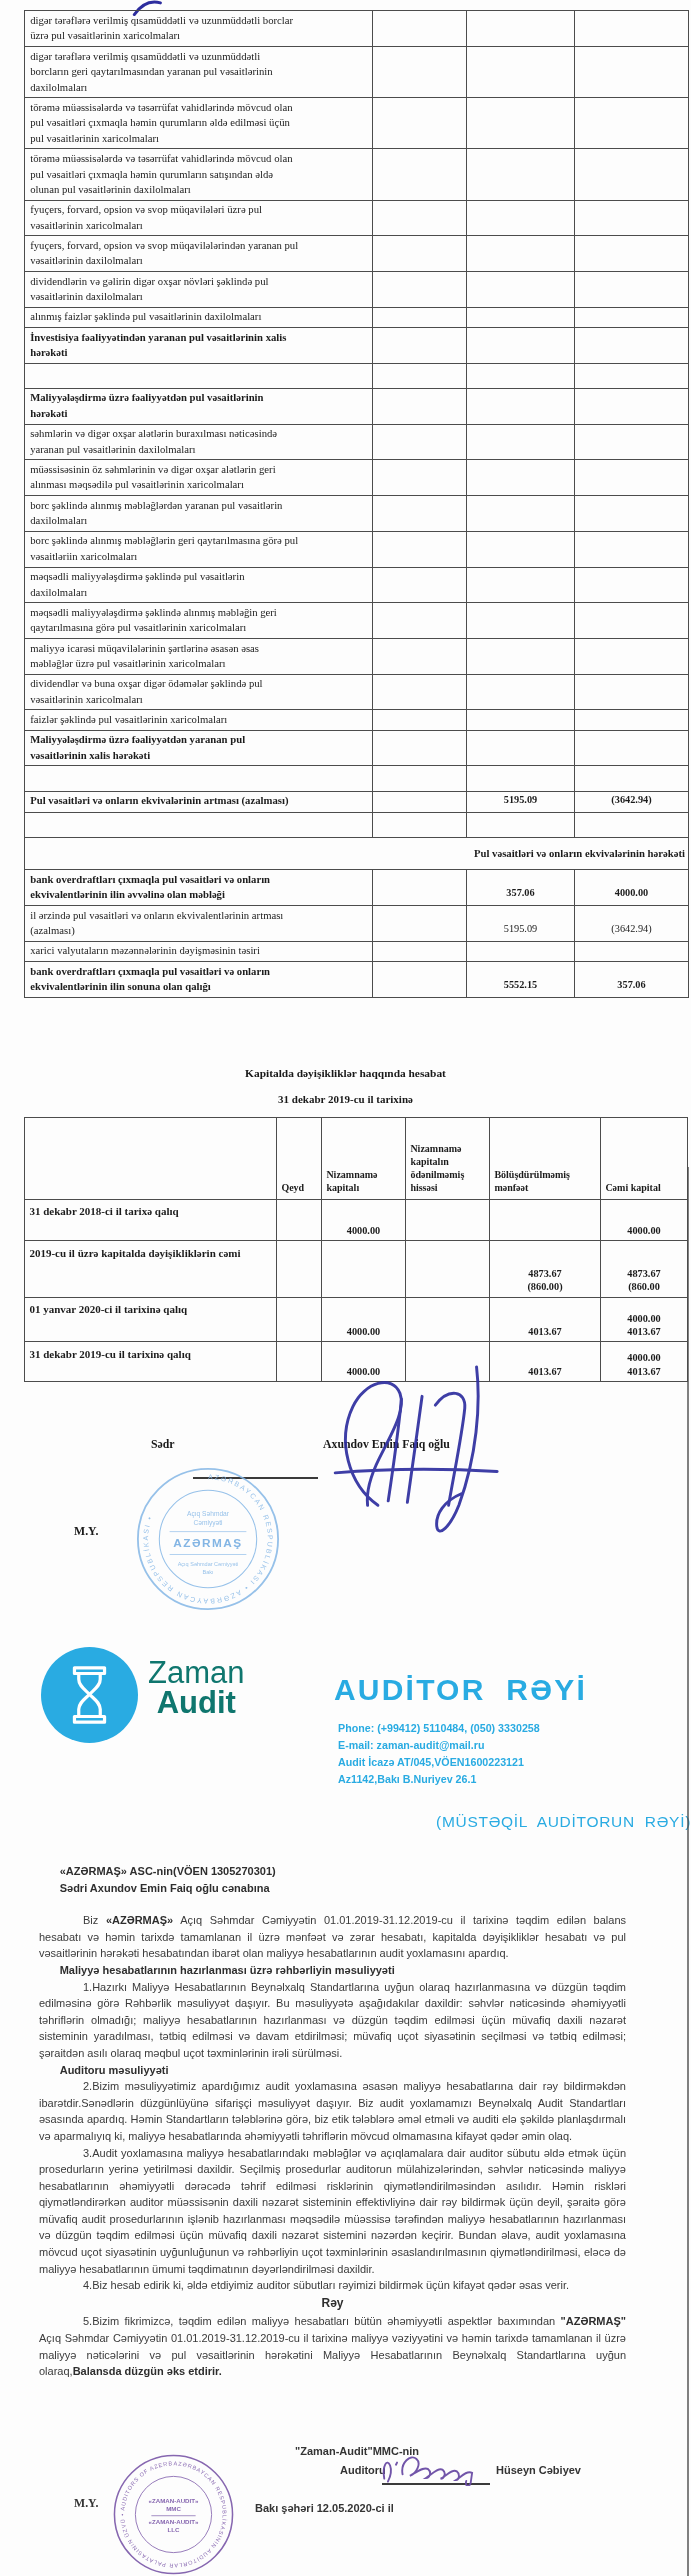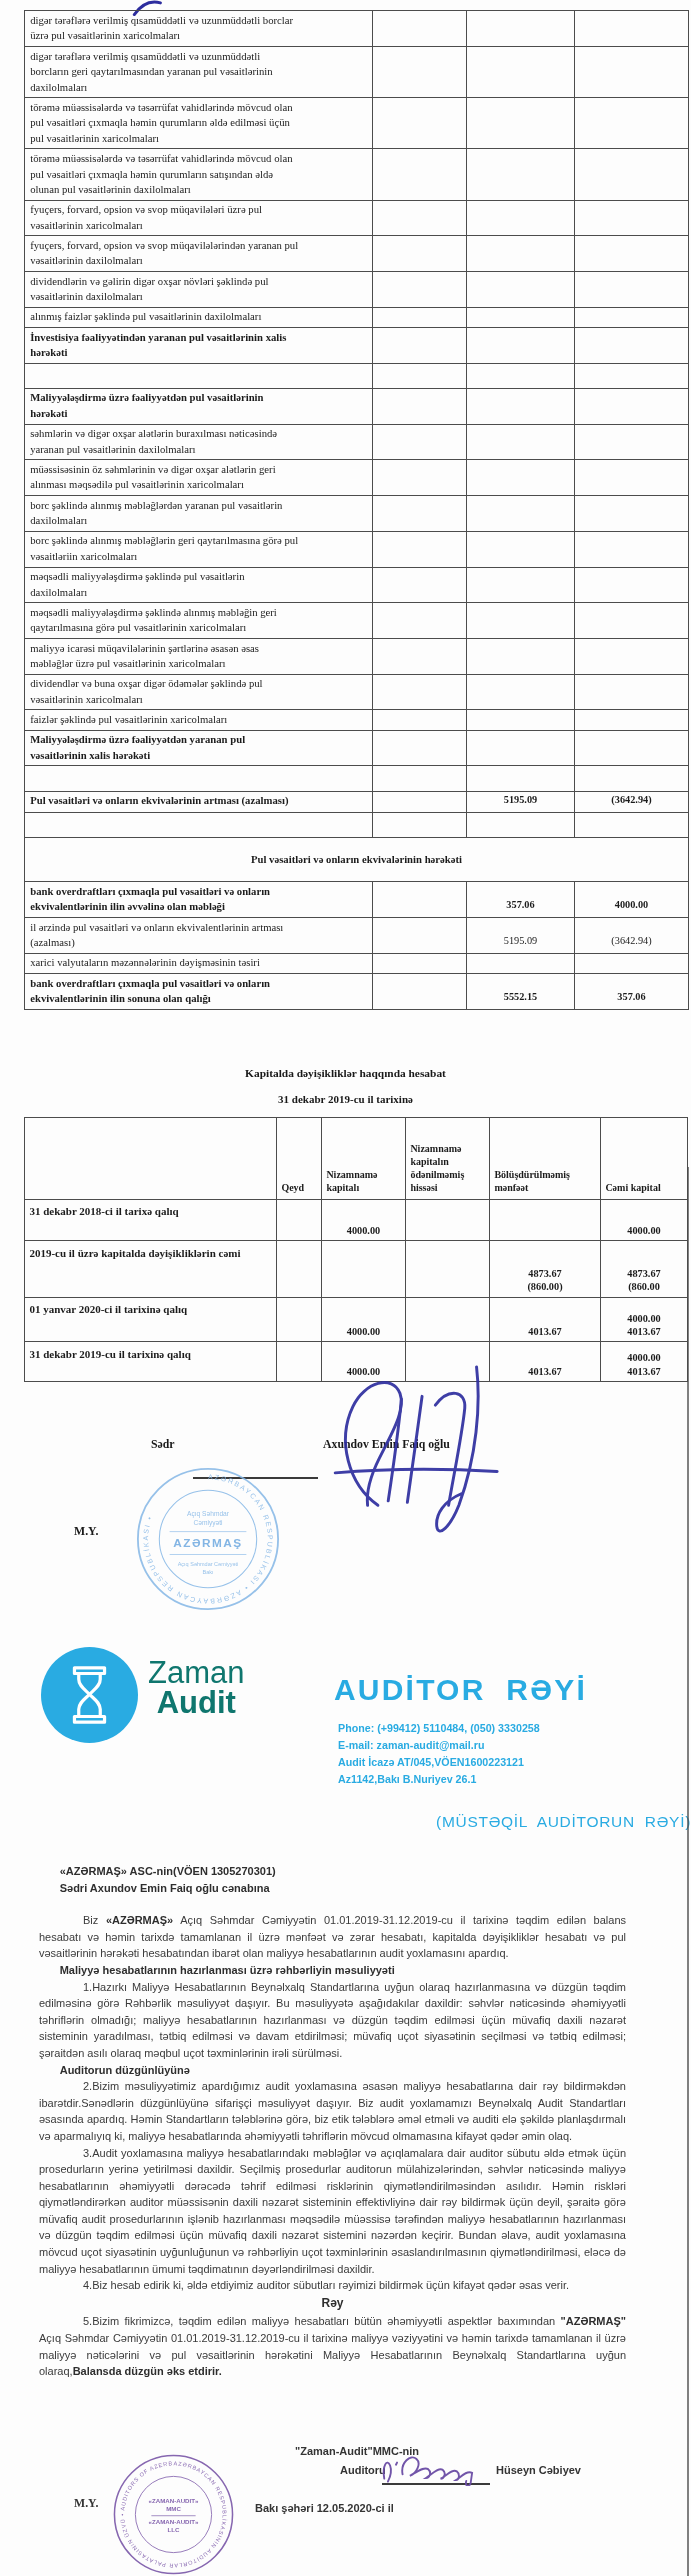--- a/index.html
+++ b/index.html
@@ -10,21 +10,21 @@
   
   table{border-collapse:collapse;table-layout:fixed;}
   .fin-table{border:1.5px solid #3f3f3f;}
   .fin-table td{border:0.7px solid #4c4c4c;vertical-align:top;
                 font-size:10.7px;line-height:1.45;padding:1.5px 3.7px;}
   td.cf-label{padding:1.5px 72px 2.2px 5.2px;}
   td.cf-num{text-align:center;vertical-align:bottom;padding-bottom:3.7px;font-size:10.3px;}
   tr.b td{font-weight:bold;}
   td.vb{font-weight:bold;}
   tr.empty-row td{height:19px;}
-  td.cf-merged{text-align:center;font-weight:bold;padding:14px 3px;}
+  td.cf-merged{text-align:right;font-weight:bold;padding:8px 3px;}
 
   .cap-table td{border:0.7px solid #4c4c4c;font-size:10px;line-height:1.3;padding:2.2px 4.4px;}
   .cap-table td.hdr{vertical-align:bottom;font-weight:bold;padding-bottom:4.4px;}
   .cap-table td.rlabel{font-weight:bold;font-size:11px;vertical-align:top;padding-top:4.4px;}
   .cap-table td.val{font-weight:bold;font-size:10.3px;text-align:center;vertical-align:bottom;
                     white-space:pre-line;padding-bottom:3px;}
 
   
   .stmt-title{width:691px;text-align:center;font-weight:bold;font-size:11.4px;color:#191919;}
 
@@ -372,21 +372,21 @@
 
   <div class="abs subtitle" style="top:1813px">(MÜSTƏQİL  AUDİTORUN  RƏYİ)</div>
 
   <div id="letter" class="abs" style="left:39px;top:1863px">
     <p class="recipient">«AZƏRMAŞ» ASC-nin(VÖEN 1305270301)</p>
     <p class="recipient">Sədri  Axundov Emin Faiq oğlu cənabına</p>
     <div id="letter-paragraphs">
         <p class="ind gap"><span>Biz </span><span class="bseg">«AZƏRMAŞ»</span><span> Açıq Səhmdar  Cəmiyyətin 01.01.2019-31.12.2019-cu il tarixinə təqdim edilən balans hesabatı və həmin tarixdə tamamlanan il üzrə mənfəət və zərar hesabatı, kapitalda dəyişikliklər hesabatı və pul vəsaitlərinin hərəkəti hesabatından ibarət olan maliyyə hesabatlarının audit yoxlamasını apardıq.</span></p>
         <p class="head"><span class="bseg">Maliyyə hesabatlarının hazırlanması üzrə rəhbərliyin məsuliyyəti</span></p>
         <p class="ind"><span>1.Hazırkı  Maliyyə Hesabatlarının Beynəlxalq Standartlarına uyğun olaraq hazırlanmasına və düzgün təqdim edilməsinə görə Rəhbərlik məsuliyyət daşıyır. Bu məsuliyyətə aşağıdakılar daxildir: səhvlər nəticəsində əhəmiyyətli təhriflərin olmadığı; maliyyə hesabatlarının hazırlanması və düzgün təqdim edilməsi üçün müvafiq daxili nəzarət sisteminin yaradılması, tətbiq edilməsi və davam etdirilməsi; müvafiq uçot siyasətinin seçilməsi və tətbiq edilməsi; şəraitdən asılı olaraq məqbul uçot təxminlərinin irəli sürülməsi.</span></p>
-        <p class="head"><span class="bseg">Auditorun düzgünlüyünə</span></p>
+        <p class="head"><span class="bseg">Auditoru məsuliyyəti</span></p>
         <p class="ind"><span>2.Bizim məsuliyyətimiz apardığımız audit yoxlamasına əsasən maliyyə hesabatlarına dair rəy bildirməkdən ibarətdir.Sənədlərin düzgünlüyünə sifarişçi məsuliyyət daşıyır. Biz audit yoxlamamızı Beynəlxalq Audit Standartları əsasında apardıq. Həmin Standartların tələblərinə görə, biz etik tələblərə əməl etməli və auditi elə şəkildə planlaşdırmalı və aparmalıyıq ki, maliyyə hesabatlarında əhəmiyyətli təhriflərin mövcud olmamasına kifayət qədər əmin olaq.</span></p>
         <p class="ind"><span>3.Audit yoxlamasına maliyyə hesabatlarındakı məbləğlər və açıqlamalara dair auditor sübutu əldə etmək üçün prosedurların yerinə yetirilməsi daxildir. Seçilmiş prosedurlar auditorun mülahizələrindən, səhvlər nəticəsində maliyyə hesabatlarının əhəmiyyətli dərəcədə təhrif edilməsi risklərinin qiymətləndirilməsindən asılıdır. Həmin riskləri qiymətləndirərkən auditor müəssisənin daxili nəzarət sisteminin effektivliyinə dair rəy bildirmək üçün deyil, şəraitə görə müvafiq audit prosedurlarının işlənib hazırlanması məqsədilə müəssisə tərəfindən maliyyə hesabatlarının hazırlanması və düzgün təqdim edilməsi üçün müvafiq daxili nəzarət sistemini nəzərdən keçirir. Bundan əlavə, audit yoxlamasına mövcud uçot siyasətinin uyğunluğunun və rəhbərliyin uçot təxminlərinin əsaslandırılmasının qiymətləndirilməsi, eləcə də maliyyə hesabatlarının ümumi təqdimatının dəyərləndirilməsi daxildir.</span></p>
         <p class="ind"><span>4.Biz hesab edirik ki, əldə etdiyimiz auditor sübutları rəyimizi bildirmək üçün kifayət qədər əsas verir.</span></p>
         <p class="center"><span class="bseg">Rəy</span></p>
         <p class="ind"><span>5.Bizim fikrimizcə, təqdim edilən maliyyə hesabatları bütün əhəmiyyətli aspektlər baxımından </span><span class="bseg">"AZƏRMAŞ"</span><span> Açıq Səhmdar Cəmiyyətin 01.01.2019-31.12.2019-cu il tarixinə maliyyə vəziyyətini və həmin tarixdə tamamlanan il üzrə maliyyə nəticələrini və pul vəsaitlərinin hərəkətini Maliyyə Hesabatlarının Beynəlxalq Standartlarına uyğun olaraq,</span><span class="bseg">Balansda düzgün əks etdirir.</span></p>
       </div>
   </div>
 
   <div class="abs closing-sans" style="left:295px;top:2445px">"Zaman-Audit"MMC-nin</div>
   <div class="abs closing-sans" style="left:340px;top:2464px">Auditoru</div>

